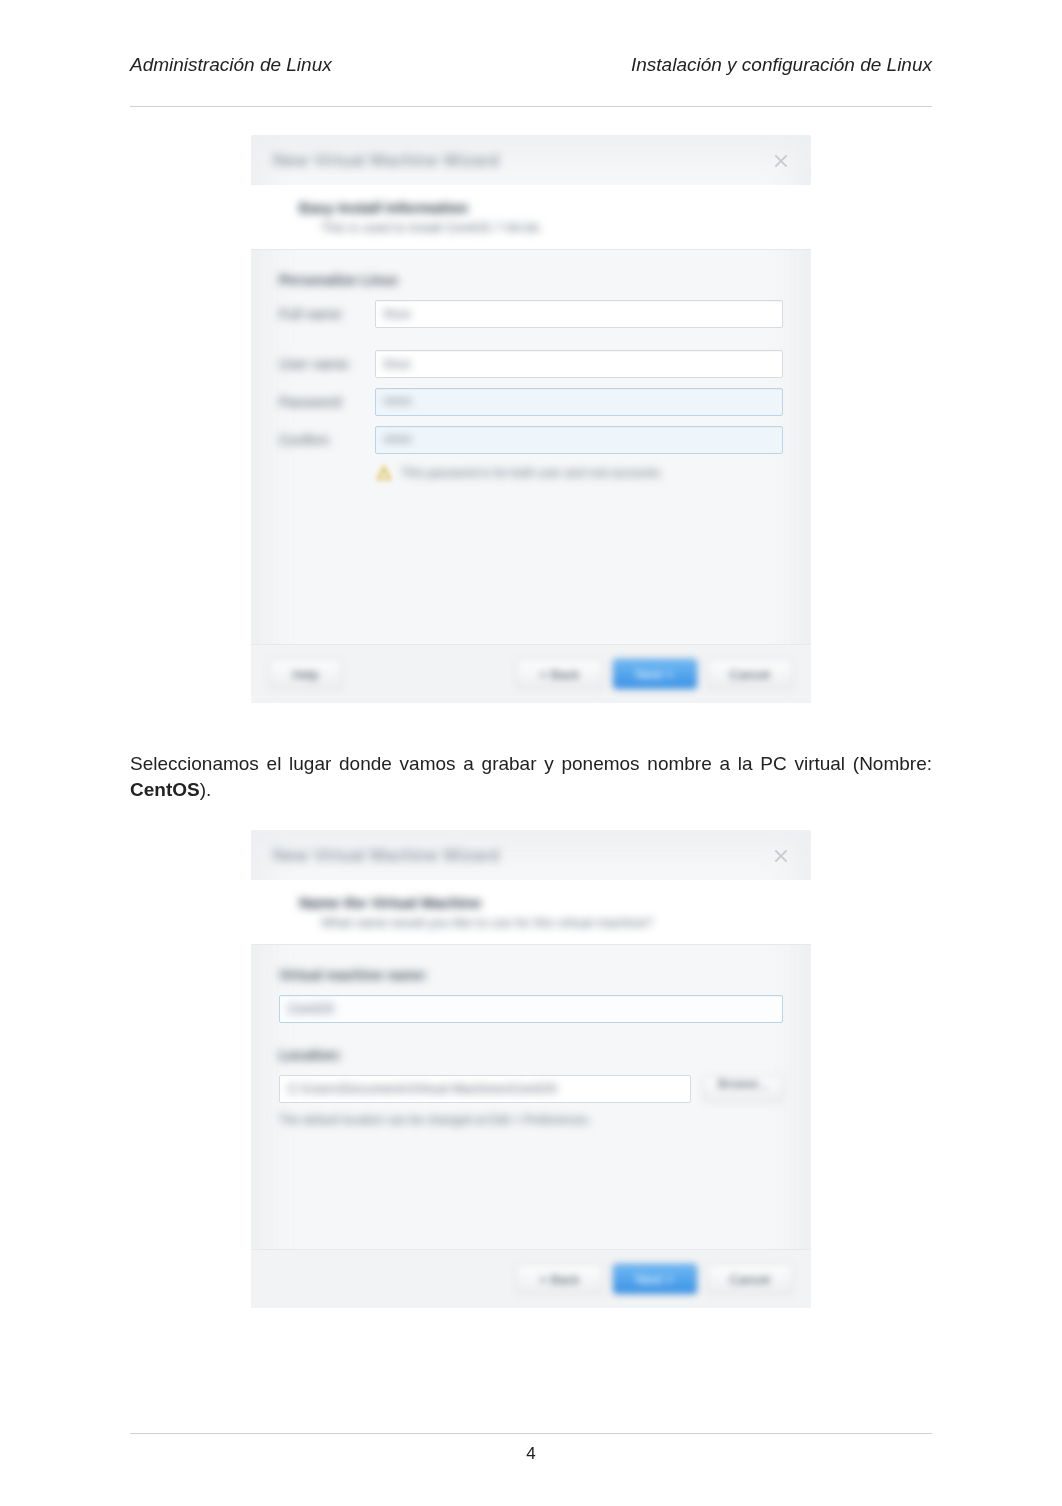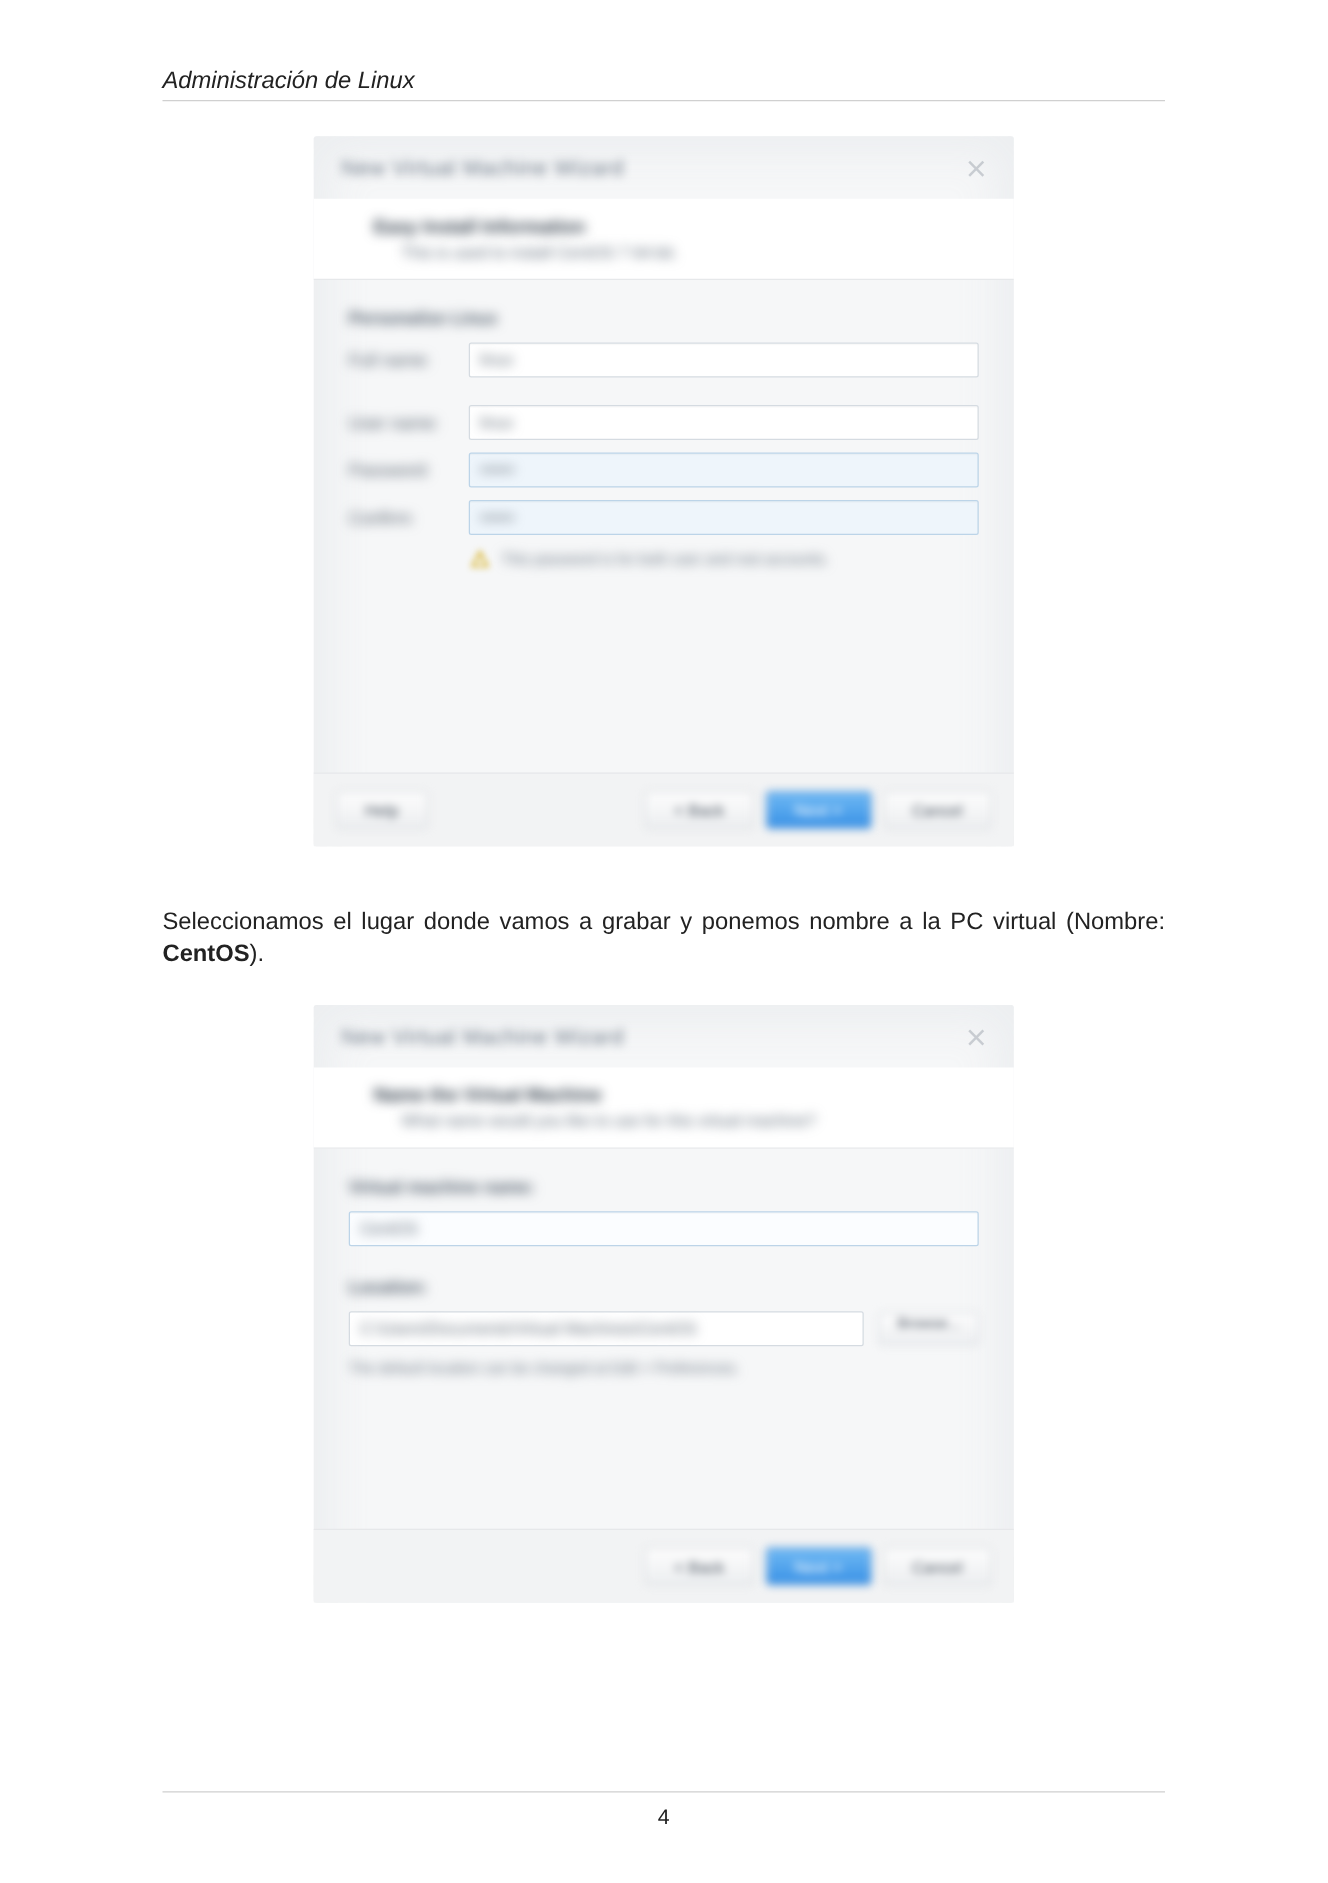--- a/index.html
+++ b/index.html
@@ -13,21 +13,21 @@
     }
     .page{
       padding:54px 130px 0 130px;
     }
     .hdr{
       display:flex;
       justify-content:space-between;
       font-style:italic;
       font-size:19px;
       border-bottom:1.5px solid #d0d0d0;
-      padding-bottom:4px;
+      padding-bottom:30px;
       margin-bottom:28px;
     }
     .screenshot{
       width:560px;
       margin:0 auto 48px auto;
       background:#f6f7f8;
       border-radius:2px;
       box-shadow:0 0 30px 15px rgba(235,237,239,.9) inset;
       filter:blur(0.3px);
       padding:0;
@@ -188,20 +188,21 @@
       padding-top:10px;
       font-size:17px;
     }
   </style>
 </head>
 <body>
 
 <div class="page">
   <div class="hdr">
     <span>Administración de Linux</span>
+    <span>Instalación y configuración de Linux</span>
   </div>
 
   <div class="screenshot">
     <div class="win-title">
       <span class="win-title-text">New Virtual Machine Wizard</span>
       <span class="close-x"></span>
     </div>
     <div class="banner">
       <div class="b-title">Easy Install Information</div>
       <div class="b-sub">This is used to install CentOS 7 64-bit.</div>

